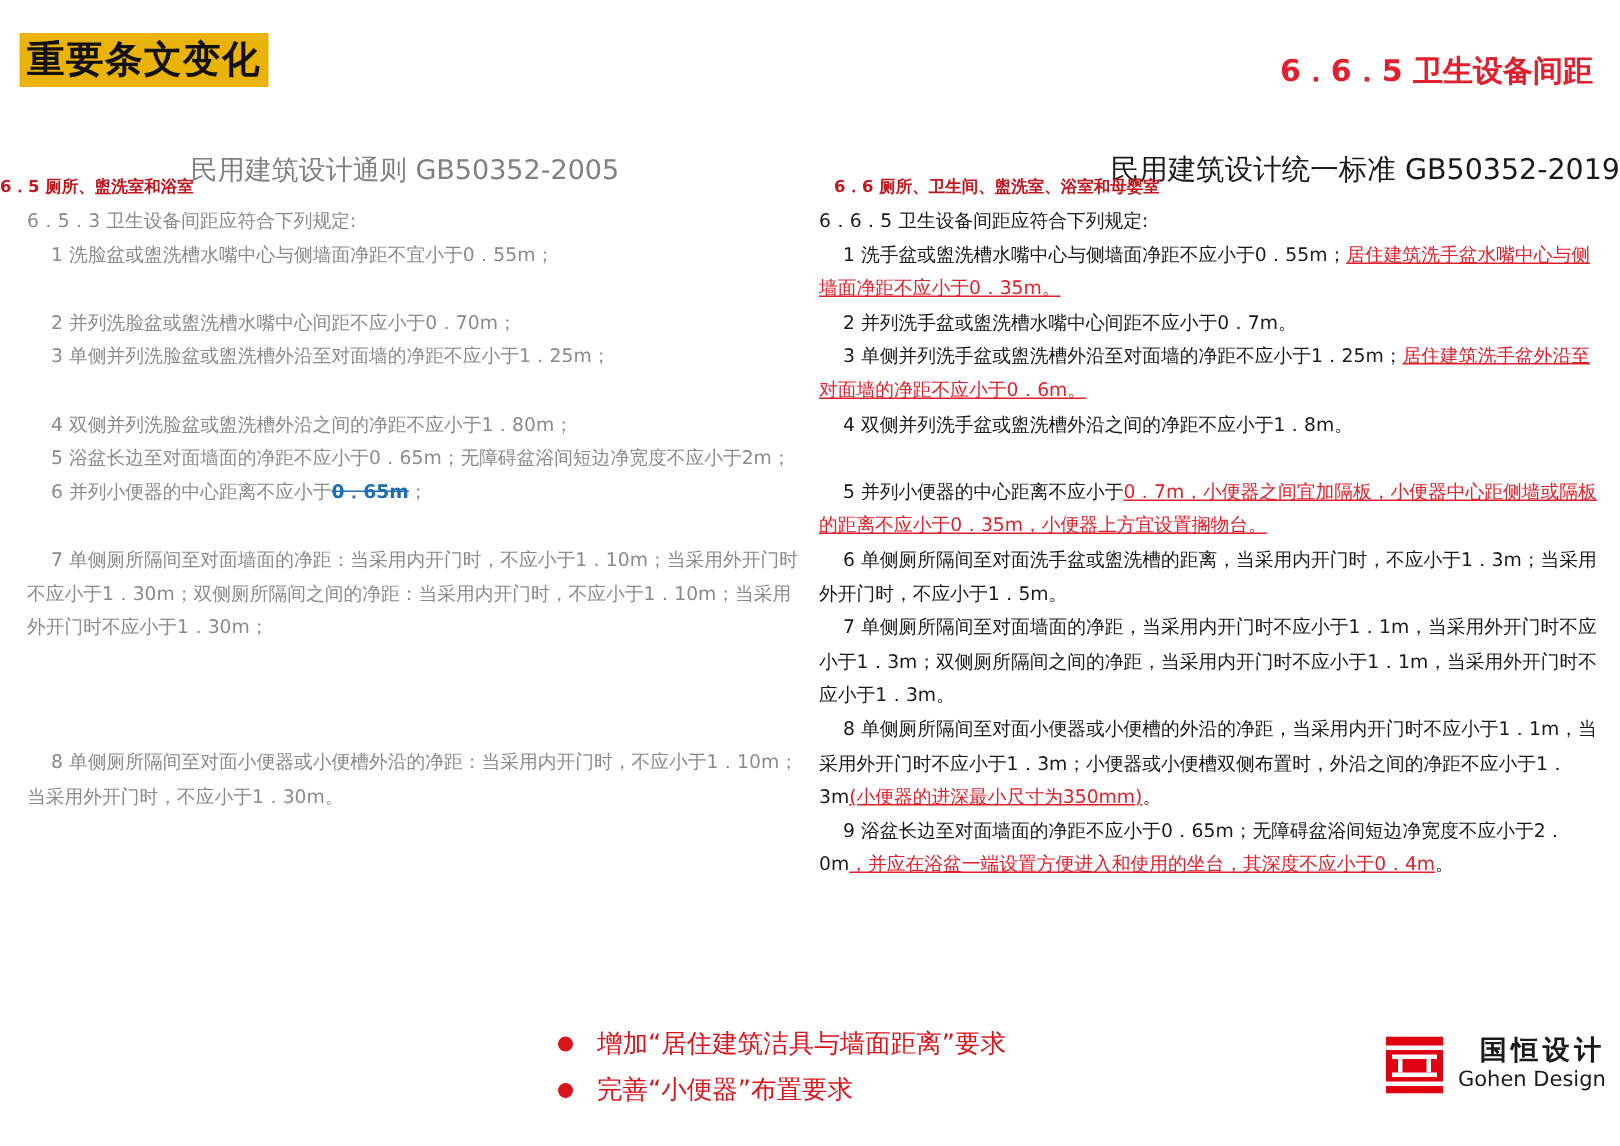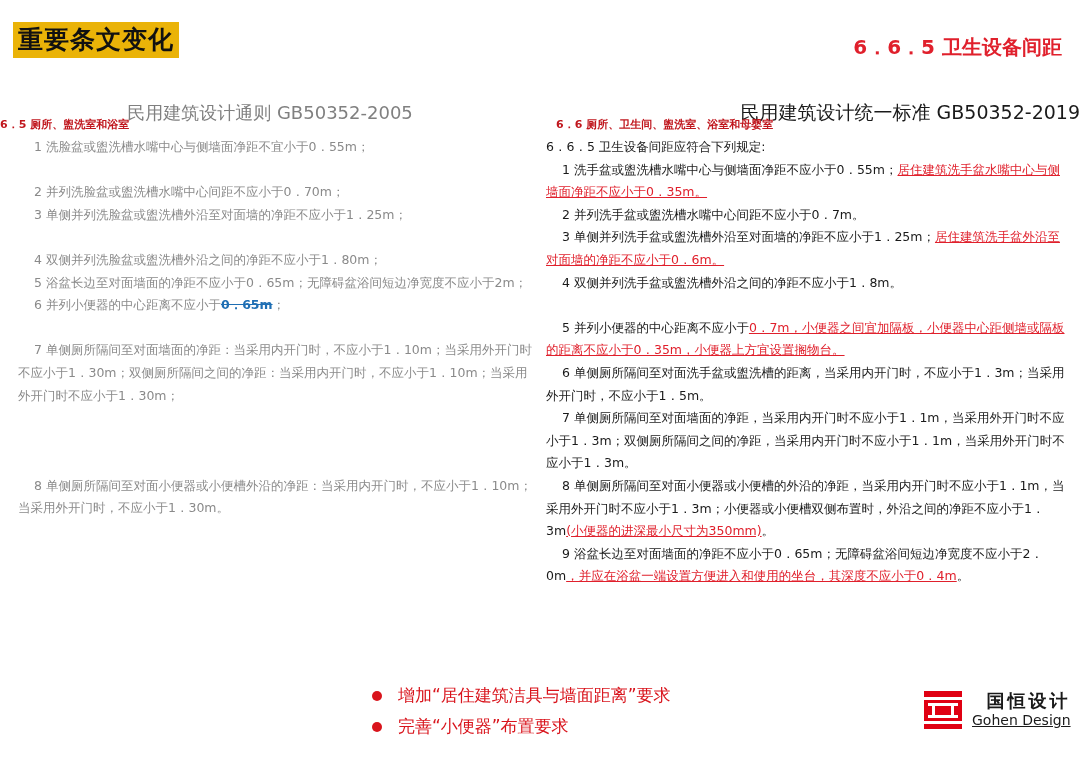--- a/index.html
+++ b/index.html
@@ -34,34 +34,35 @@
     .gap { height: 22.6px; }
     .gap2 { height: 45px; }
     .add { color: #e0202c; text-decoration: underline; }
     .strike { color: #1f6fb4; text-decoration: line-through; font-weight: bold; }
     .bullets { position: absolute; left: 372px; top: 680px; }
     .bullet { display: flex; align-items: center; height: 31px; color: #d9141c; font-weight: normal; font-size: 17px; }
     .dot { width: 10px; height: 10px; border-radius: 50%; background: #d9141c; margin-right: 16px; }
     .logo { position: absolute; left: 924px; top: 691px; display: flex; align-items: center; }
     .logo-mark { width: 38px; height: 38px; margin-right: 10px; }
     .logo-cn { font-size: 18px; font-weight: bold; color: #1a1a1a; letter-spacing: 3px; line-height: 20px; text-align: right; }
-    .logo-en { font-size: 14px; color: #1a1a1a; line-height: 18px; text-decoration: underline; }
+    .logo-en { font-size: 14px; color: #1a1a1a; line-height: 18px; }
   </style>
 </head>
 <body>
 
 <div class="title-badge">重要条文变化</div>
 <div class="section-ref">6．6．5 卫生设备间距</div>
 
 <div class="col-head left">民用建筑设计通则  GB50352-2005</div>
 <div class="col-head right">民用建筑设计统一标准  GB50352-2019</div>
 <div class="col-sub left">6．5 厕所、盥洗室和浴室</div>
 <div class="col-sub right">6．6 厕所、卫生间、盥洗室、浴室和母婴室</div>
 
 <div class="body-text left">
+  <p class="p">6．5．3 卫生设备间距应符合下列规定:</p>
   <p class="p ind">1 洗脸盆或盥洗槽水嘴中心与侧墙面净距不宜小于0．55m；</p>
   <div class="gap"></div>
   <p class="p ind">2 并列洗脸盆或盥洗槽水嘴中心间距不应小于0．70m；</p>
   <p class="p ind">3 单侧并列洗脸盆或盥洗槽外沿至对面墙的净距不应小于1．25m；</p>
   <div class="gap"></div>
   <p class="p ind">4 双侧并列洗脸盆或盥洗槽外沿之间的净距不应小于1．80m；</p>
   <p class="p ind">5 浴盆长边至对面墙面的净距不应小于0．65m；无障碍盆浴间短边净宽度不应小于2m；</p>
   <p class="p ind"><span>6 并列小便器的中心距离不应小于</span><span class="strike">0．65m</span><span>；</span></p>
   <div class="gap"></div>
   <p class="p hang">7 单侧厕所隔间至对面墙面的净距：当采用内开门时，不应小于1．10m；当采用外开门时不应小于1．30m；双侧厕所隔间之间的净距：当采用内开门时，不应小于1．10m；当采用外开门时不应小于1．30m；</p>

